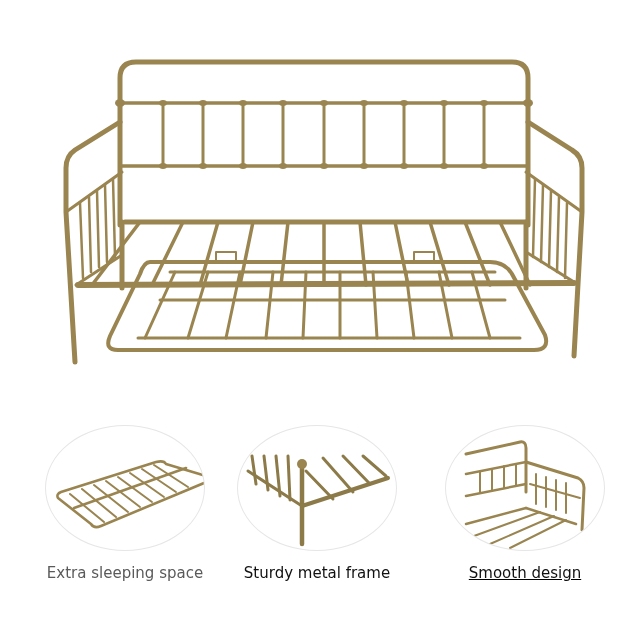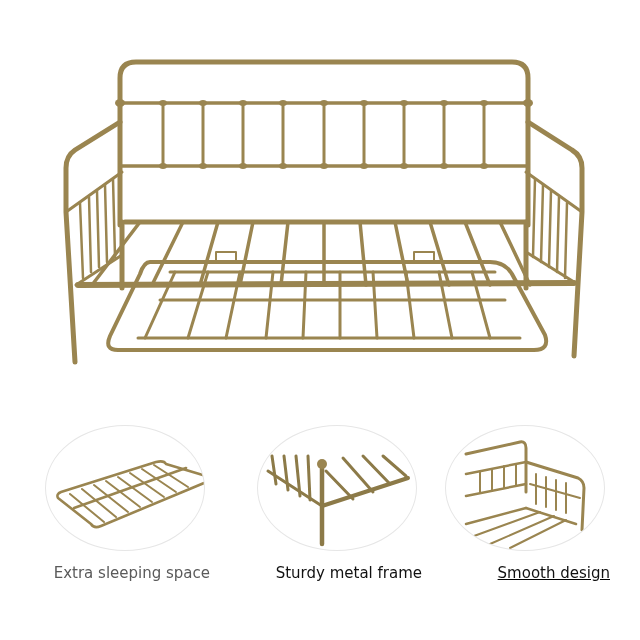--- a/index.html
+++ b/index.html
@@ -1,24 +1,24 @@
 <!DOCTYPE html>
 <html><head>
 <meta charset="utf-8">
 <style>
   html, body { margin: 0; padding: 0; background: #ffffff; }
   body { width: 640px; height: 640px; position: relative; overflow: hidden;
          font-family: "DejaVu Sans", "Liberation Sans", sans-serif; }
   .main-image { position: absolute; left: 0; top: 0; width: 640px; height: 400px; }
-  .feature { position: absolute; top: 425px; width: 170px; text-align: right; }
+  .feature { position: absolute; top: 425px; width: 170px; text-align: center; }
   .feature .circle { width: 158px; height: 124px; margin: 0 auto; border: 1px solid #e6e6e6;
                      border-radius: 50%; overflow: hidden; position: relative; background: #fff; }
   .feature .circle svg { position: absolute; left: 0; top: 0; }
   .feature .caption { margin-top: 13px; font-size: 15px; white-space: nowrap; }
-  .f1 { left: 40px; } .f2 { left: 252px; } .f3 { left: 440px; text-decoration: underline; }
+  .f1 { left: 40px; } .f2 { left: 232px; } .f3 { left: 440px; text-decoration: underline; }
   .f1 .caption { color: #5a5a5a; }
   .f2 .caption, .f3 .caption { color: #111111; }
 </style>
 </head>
 <body>
 
 <div class="main-image">
   <svg width="640" height="400" viewBox="0 0 640 400">
     <g fill="none" stroke="#9a8550" stroke-linecap="round" stroke-linejoin="round">
 

